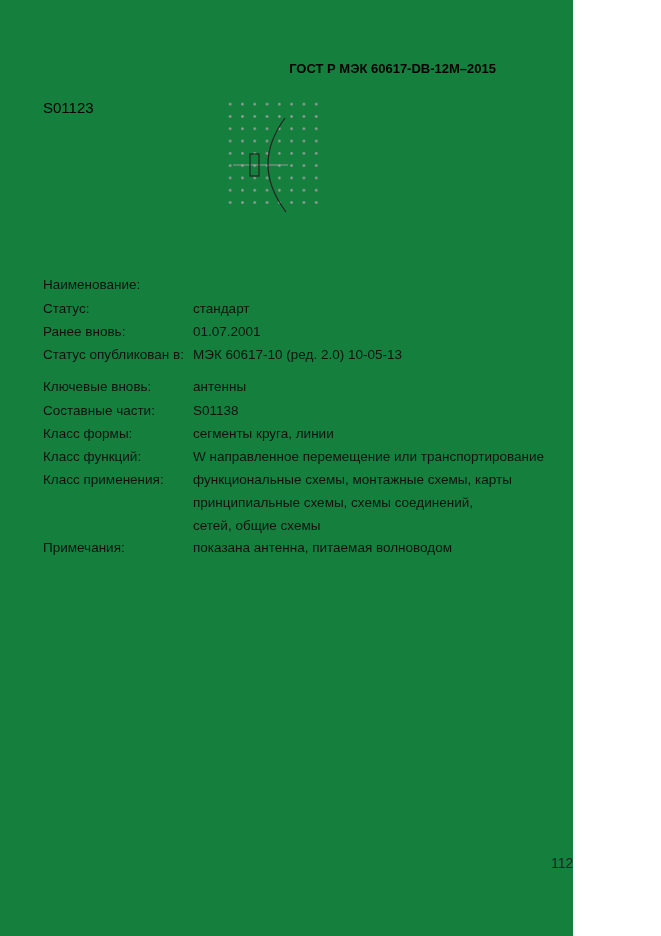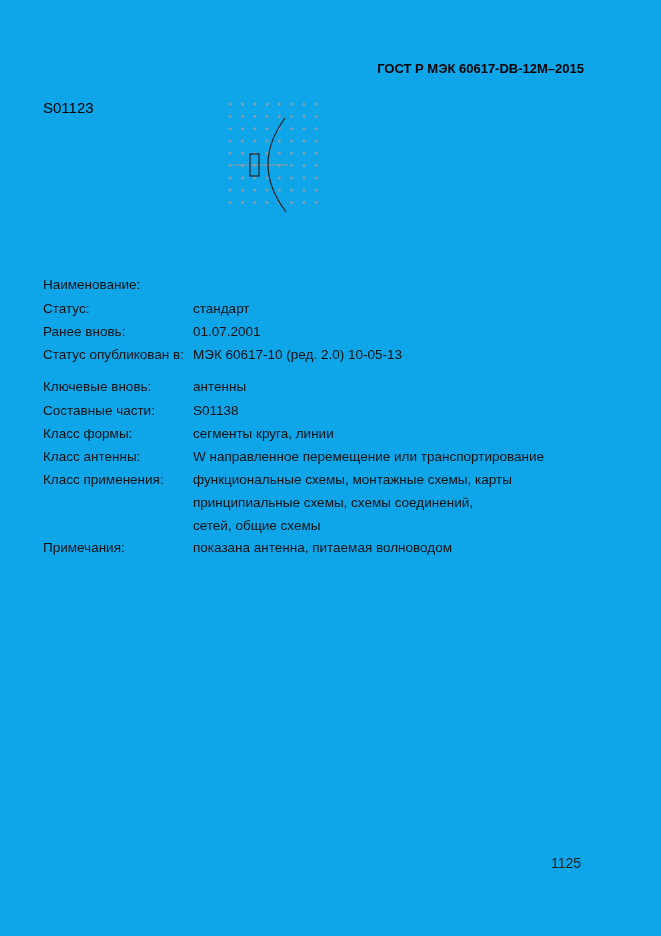--- a/index.html
+++ b/index.html
@@ -1,19 +1,19 @@
 <!DOCTYPE html>
 <html lang="ru"><head>
 <meta charset="utf-8">
 <style>
   html,body{margin:0;padding:0;background:#ffffff;}
   .page{
     position:relative;
-    width:661px;height:936px;
-    background:#0ea5e9;
+    width:573px;height:936px;
+    background:#15803d;
     font-family:"Liberation Sans",sans-serif;
     color:#111;
     overflow:hidden;
   }
   .doc-header{
     position:absolute;top:61px;left:0;right:77px;
     text-align:right;
     font-size:13px;font-weight:bold;color:#000;
     white-space:nowrap;
   }
@@ -80,21 +80,21 @@
   </div>
   <div class="row" style="top:355px">
     <span class="lab">Составные части:</span>
     <span class="val">S01138</span>
   </div>
   <div class="row" style="top:378px">
     <span class="lab">Класс формы:</span>
     <span class="val">сегменты круга, линии</span>
   </div>
   <div class="row" style="top:401px">
-    <span class="lab">Класс антенны:</span>
+    <span class="lab">Класс функций:</span>
     <span class="val">W направленное перемещение или транспортирование</span>
   </div>
   <div class="row" style="top:424px;height:69px">
     <span class="lab">Класс применения:</span>
     <span class="val-multi">
       <span>функциональные схемы, монтажные схемы, карты</span>
       <span>принципиальные схемы, схемы соединений,</span>
       <span>сетей, общие схемы</span>
     </span>
   </div>

